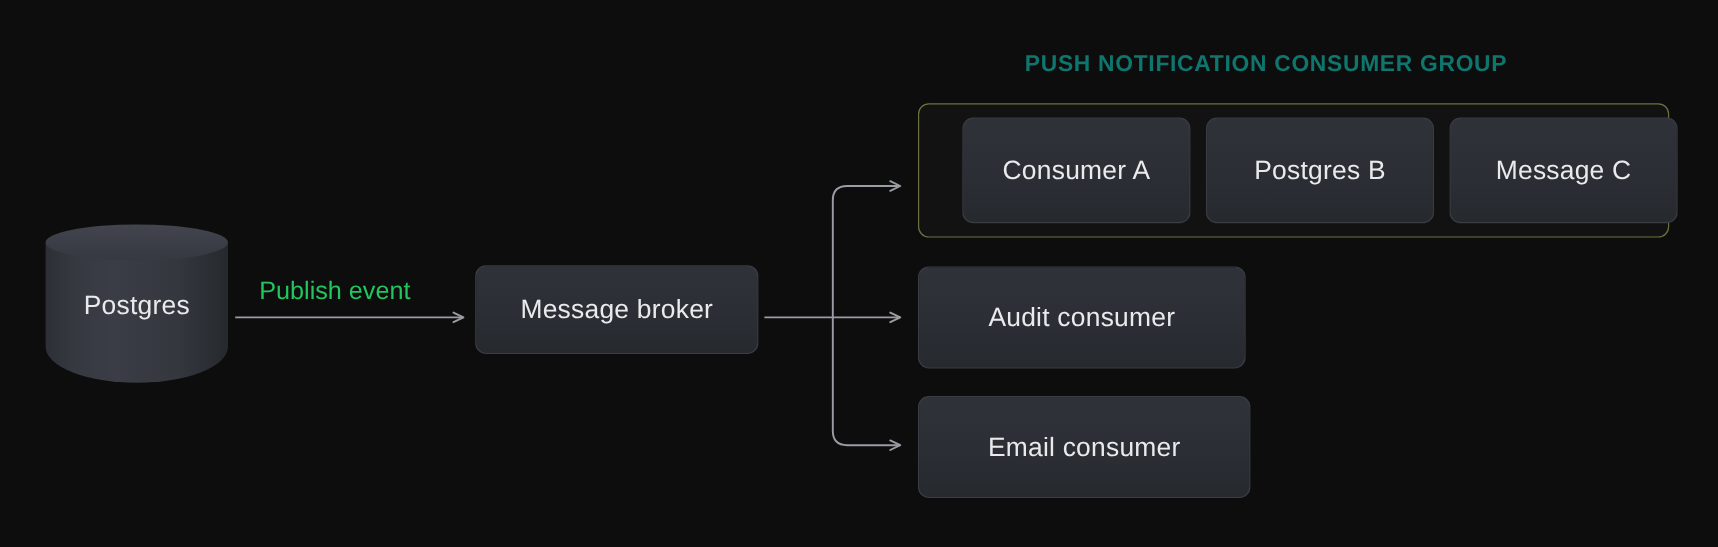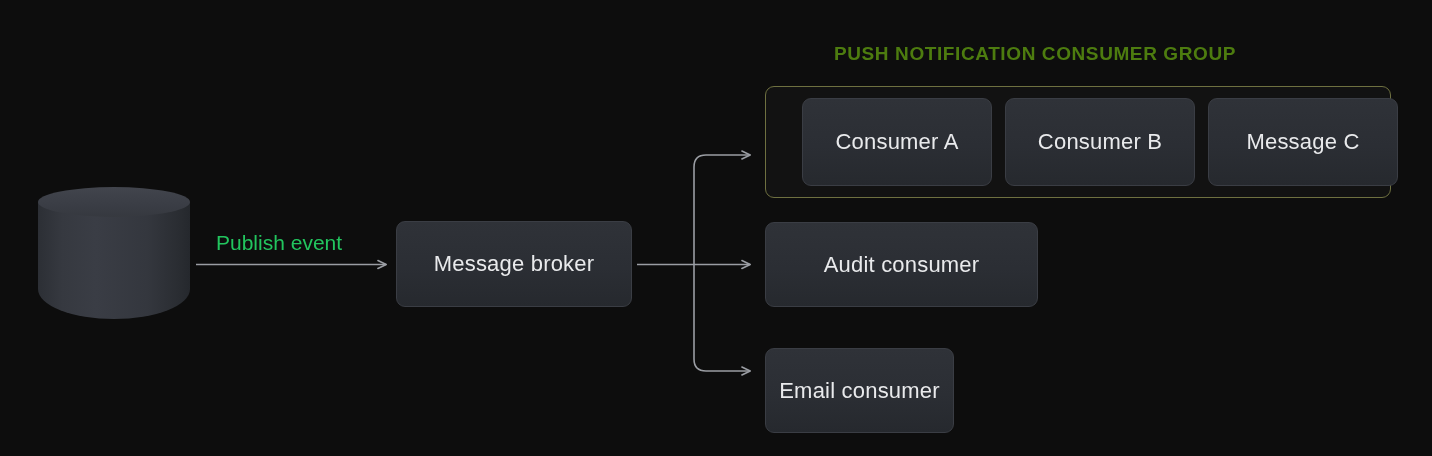--- a/index.html
+++ b/index.html
@@ -71,30 +71,30 @@
     border: 1px solid #3a3d44;
     border-radius: 9px;
     color: #e9eaec;
     font-size: 22px;
     display: flex;
     align-items: center;
     justify-content: center;
     letter-spacing: .2px;
   }
 
-  #broker { left: 396px; top: 221px; width: 236px; height: 86px; }
+  #broker { left: 396px; top: 221px; width: 236px; height: 74px; }
   #audit  { left: 765px; top: 222px; width: 273px; height: 85px; }
-  #email  { left: 765px; top: 348px; width: 189px; height: 85px; }
+  #email  { left: 765px; top: 330px; width: 277px; height: 85px; }
 
   
   .group-title {
     position: absolute;
-    left: 834px;
+    left: 854px;
     top: 43px;
-    color: #4d7c0f;
+    color: #0f766e;
     font-size: 19px;
     font-weight: bold;
     letter-spacing: .6px;
     white-space: nowrap;
   }
   #group-box {
     position: absolute;
     left: 765px;
     top: 86px;
     width: 626px;
@@ -152,30 +152,31 @@
 
     <line x1="694" y1="264.5" x2="750" y2="264.5" stroke="#9a9da3" stroke-width="1.6" marker-end="url(#ah)"></line>
 
     <path d="M694,264.5 C694,277 694,281 694,289
              L694,359 Q694,371 706,371 L750,371" fill="none" stroke="#9a9da3" stroke-width="1.6" marker-end="url(#ah)"></path>
   </svg>
 
   <div class="cylinder">
     <div class="cyl-body"></div>
     <div class="cyl-top"></div>
+    <div class="cyl-label">Postgres</div>
   </div>
 
   <div class="edge-label" id="publish-label">Publish event</div>
 
   <div class="node" id="broker">Message broker</div>
 
   <div class="group-title">PUSH NOTIFICATION CONSUMER GROUP</div>
   <div id="group-box"></div>
   <div class="group-inner">
     <div class="node">Consumer A</div>
-    <div class="node">Consumer B</div>
+    <div class="node">Postgres B</div>
     <div class="node">Message C</div>
   </div>
 
   <div class="node" id="audit">Audit consumer</div>
   <div class="node" id="email">Email consumer</div>
 
 </div>
 
 </body></html>

